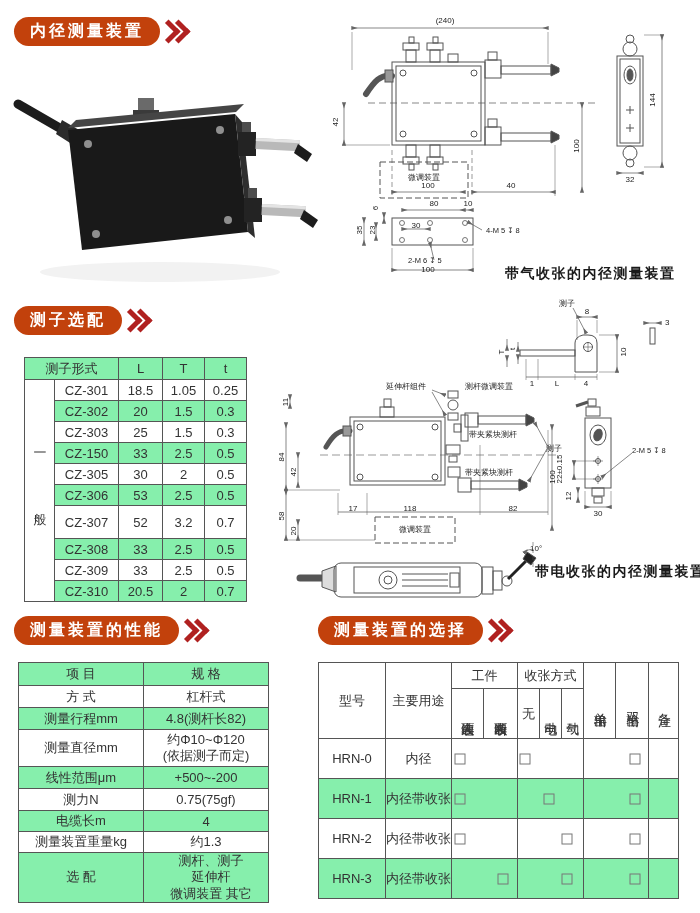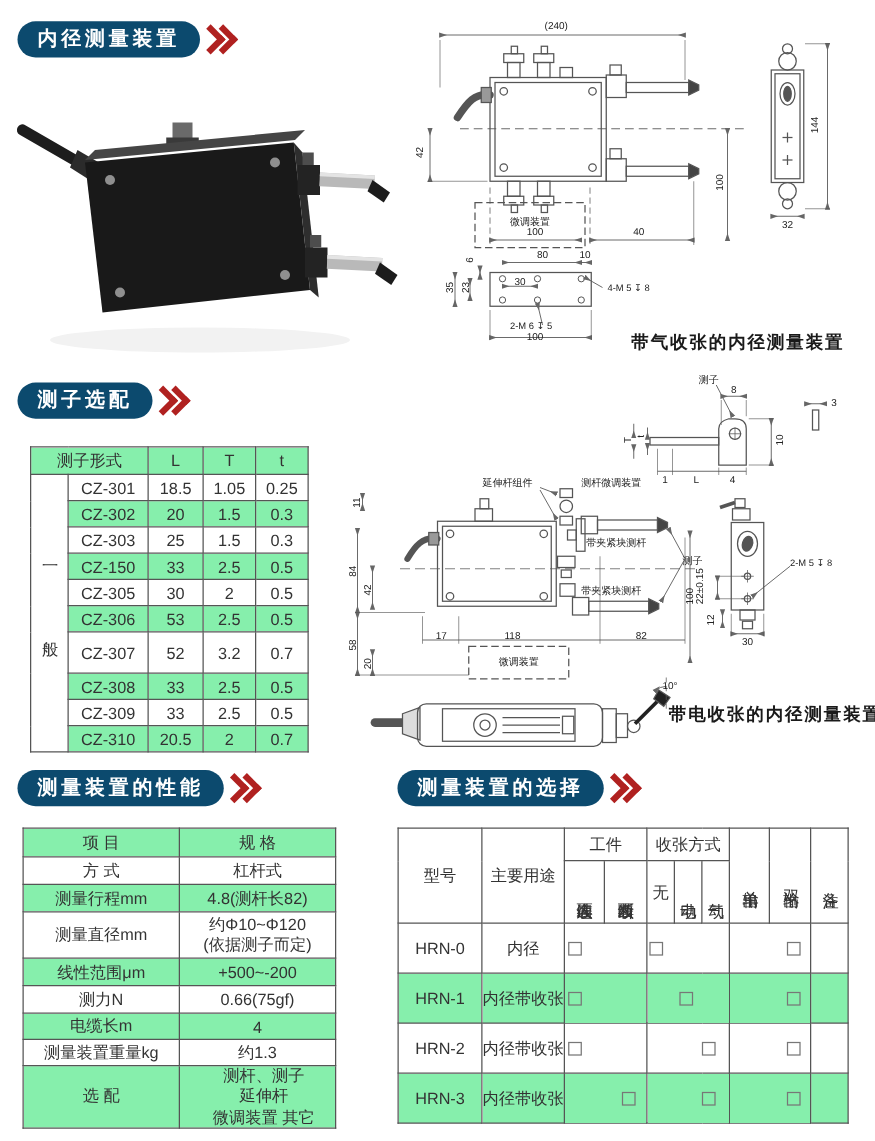--- a/index.html
+++ b/index.html
@@ -1,21 +1,21 @@
 <!DOCTYPE html>
 <html><head>
 <meta charset="utf-8">
 <style>
   html,body{margin:0;padding:0;background:#fff;}
   #page{position:relative;width:700px;height:913px;background:#ffffff;overflow:hidden;
         font-family:"Liberation Sans","DejaVu Sans",sans-serif;color:#333;}
 
   
   .banner{position:absolute;display:flex;align-items:center;gap:7px;}
-  .banner .pill{background:#0c4a6e;color:#fff;font-weight:bold;font-size:16px;
+  .banner .pill{background:#c2410c;color:#fff;font-weight:bold;font-size:16px;
       letter-spacing:3px;padding:4px 16px;border-radius:16px;white-space:nowrap;}
   .chevs{display:inline-flex;}
   .chevs i{display:inline-block;width:12px;height:12px;border-top:5px solid #b02120;
       border-right:5px solid #b02120;transform:rotate(45deg);margin-left:-7px;}
 
   
   .dwg{position:absolute;}
   .lbl{position:absolute;font-size:8px;line-height:1;color:#222;white-space:nowrap;}
   .lbl.c{text-align:center;}
   .lbl.rot{transform:rotate(-90deg);transform-origin:center;}
@@ -464,21 +464,21 @@
           <td>测量直径mm</td>
           <td class="pre">约Φ10~Φ120
 (依据测子而定)</td>
         </tr>
     <tr style="height:22px;">
           <td class="shade">线性范围μm</td>
           <td class="shade">+500~-200</td>
         </tr>
     <tr style="height:22px;">
           <td>测力N</td>
-          <td>0.66(75gf)</td>
+          <td>0.75(75gf)</td>
         </tr>
     <tr style="height:21px;">
           <td class="shade">电缆长m</td>
           <td class="shade">4</td>
         </tr>
     <tr style="height:21px;">
           <td>测量装置重量kg</td>
           <td>约1.3</td>
         </tr>
     <tr style="height:41px;">

